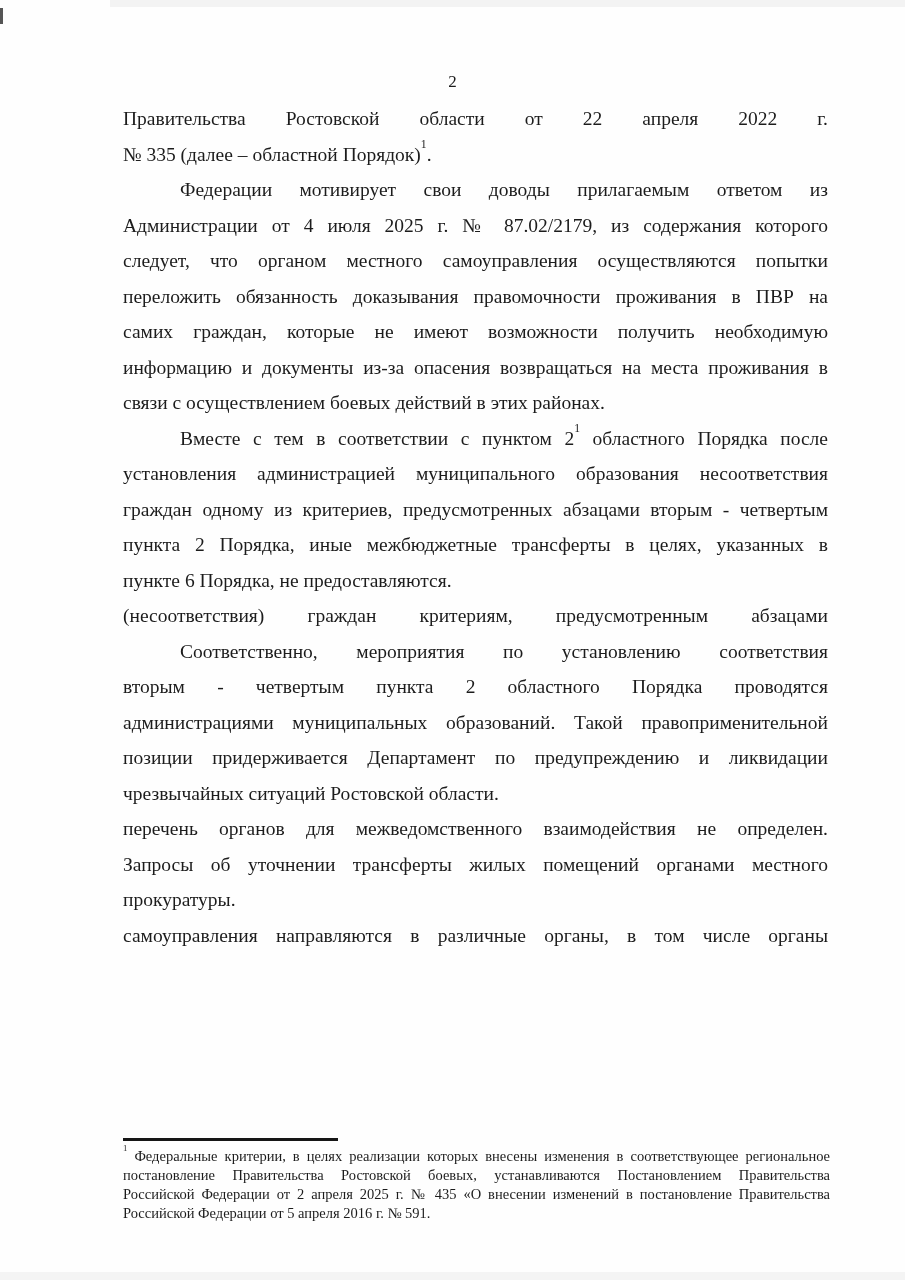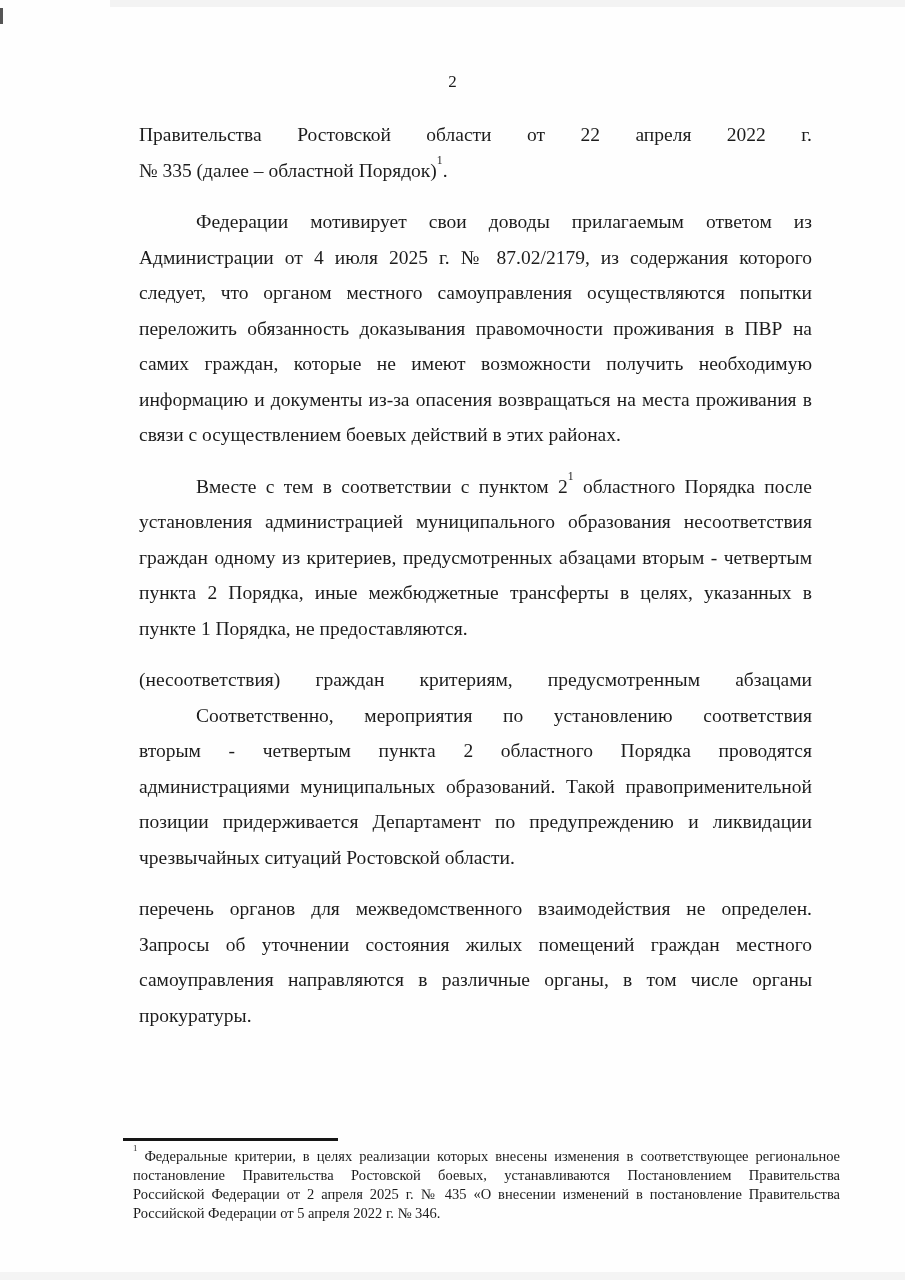--- a/index.html
+++ b/index.html
@@ -34,21 +34,21 @@
     top: 72px; left: 0; width: 905px;
     text-align: center;
     font-size: 17px;
   }
   .document-body {
     position: absolute;
     left: 123px;
     top: 101px;
     width: 705px;
   }
-  .paragraph { margin: 16px; padding: 0; }
+  .paragraph { margin: 0; padding: 0; }
   .line {
     font-size: 19.5px;
     line-height: 35.5px;
     text-align: justify;
     text-align-last: justify;
     white-space: normal;
   }
   .line.last { text-align-last: left; }
   .line.indent { padding-left: 57px; }
   sup.fn-marker {
@@ -60,21 +60,21 @@
   .footnote-separator {
     position: absolute;
     left: 123px;
     top: 1138px;
     width: 215px;
     height: 3px;
     background: #161616;
   }
   .footnote {
     position: absolute;
-    left: 133px;
+    left: 123px;
     top: 1147px;
     width: 707px;
   }
   .footnote .line {
     font-size: 14.5px;
     line-height: 19px;
   }
 </style>
 </head>
 <body>
@@ -98,38 +98,38 @@
         <div class="line"><span>переложить обязанность доказывания правомочности проживания в ПВР на</span></div>
         <div class="line"><span>самих граждан, которые не имеют возможности получить необходимую</span></div>
         <div class="line"><span>информацию и документы из-за опасения возвращаться на места проживания в</span></div>
         <div class="line last"><span>связи с осуществлением боевых действий в этих районах.</span></div>
       </div>
       <div class="paragraph">
         <div class="line indent"><span>Вместе с тем в соответствии с пунктом 2</span><sup class="fn-marker">1</sup><span> областного Порядка после</span></div>
         <div class="line"><span>установления администрацией муниципального образования несоответствия</span></div>
         <div class="line"><span>граждан одному из критериев, предусмотренных абзацами вторым - четвертым</span></div>
         <div class="line"><span>пункта 2 Порядка, иные межбюджетные трансферты в целях, указанных в</span></div>
-        <div class="line last"><span>пункте 1 Порядка, не предоставляются.</span></div>
+        <div class="line last"><span>пункте 6 Порядка, не предоставляются.</span></div>
       </div>
       <div class="paragraph">
         <div class="line"><span>(несоответствия) граждан критериям, предусмотренным абзацами</span></div>
         <div class="line indent"><span>Соответственно, мероприятия по установлению соответствия</span></div>
         <div class="line"><span>вторым - четвертым пункта 2 областного Порядка проводятся</span></div>
         <div class="line"><span>администрациями муниципальных образований. Такой правоприменительной</span></div>
         <div class="line"><span>позиции придерживается Департамент по предупреждению и ликвидации</span></div>
         <div class="line last"><span>чрезвычайных ситуаций Ростовской области.</span></div>
       </div>
       <div class="paragraph">
         <div class="line"><span>перечень органов для межведомственного взаимодействия не определен.</span></div>
-        <div class="line"><span>Запросы об уточнении состояния жилых помещений граждан местного</span></div>
+        <div class="line"><span>Запросы об уточнении трансферты жилых помещений органами местного</span></div>
+        <div class="line last"><span>прокуратуры.</span></div>
         <div class="line"><span>самоуправления направляются в различные органы, в том числе органы</span></div>
-        <div class="line last"><span>прокуратуры.</span></div>
       </div>
     </div>
 
   <div class="footnote-separator"></div>
   <div class="footnote">
       <div class="line"><sup class="fn-marker">1</sup><span> Федеральные критерии, в целях реализации которых внесены изменения в соответствующее региональное</span></div>
       <div class="line"><span>постановление Правительства Ростовской боевых, устанавливаются Постановлением Правительства</span></div>
       <div class="line"><span>Российской Федерации от 2 апреля 2025 г. № 435 «О внесении изменений в постановление Правительства</span></div>
-      <div class="line last"><span>Российской Федерации от 5 апреля 2022 г. № 346.</span></div>
+      <div class="line last"><span>Российской Федерации от 5 апреля 2016 г. № 591.</span></div>
     </div>
 </div>
 
 </body></html>

